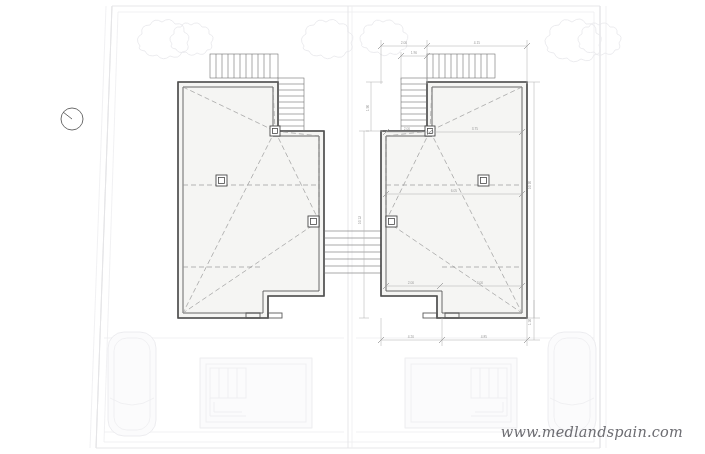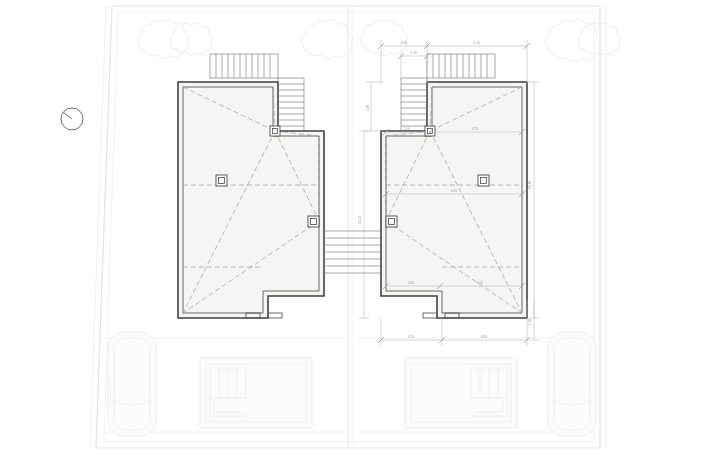--- a/index.html
+++ b/index.html
@@ -321,14 +321,15 @@
       </g>
 
       <g>
         <circle class="compass" cx="72" cy="119" r="11"></circle>
         <line class="compass" x1="72" y1="119" x2="63" y2="112"></line>
       </g>
 
     </g>
   </svg>
 
+  <div class="wm">www.medlandspain.com</div>
 
 </div>
 
 </body></html>

